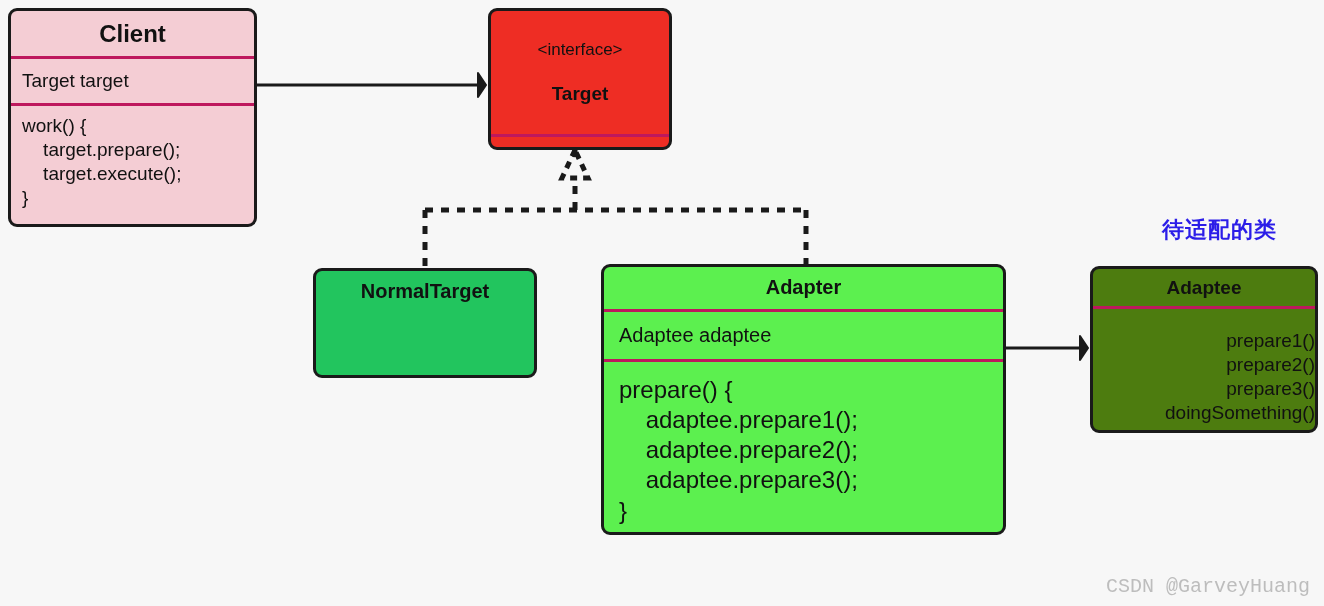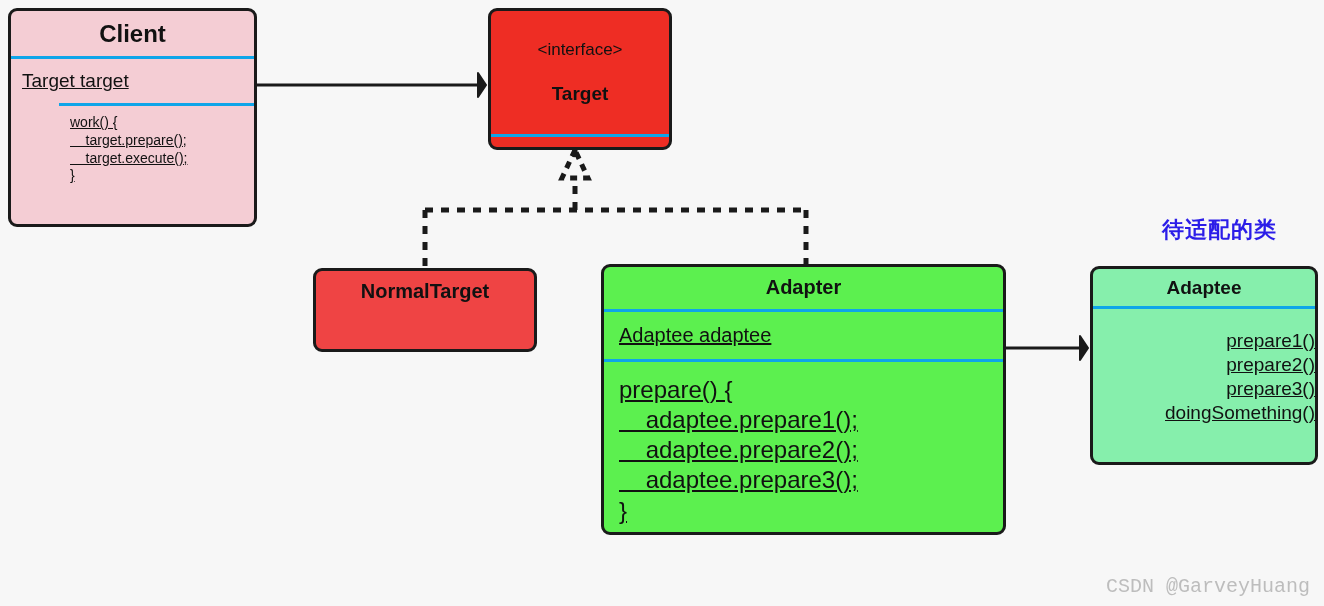--- a/index.html
+++ b/index.html
@@ -26,22 +26,21 @@
     border: 3px solid #1a1a1a;
     border-radius: 9px;
     overflow: hidden;
     z-index: 3;
   }
   .sect {
     box-sizing: border-box;
     overflow: hidden;
   }
   .sect + .sect {
-    border-top: 3px solid #0ea5e9;
-    text-decoration: underline;
+    border-top: 3px solid #be185d;
   }
   .sect-title {
     text-align: center;
     font-weight: bold;
     color: #111;
     white-space: pre-line;
     line-height: 1.18;
   }
   .sect-body {
     color: #111;
@@ -50,57 +49,57 @@
   }
 
   
   #client-box {
     left: 8px; top: 8px;
     width: 249px; height: 219px;
     background: #f4cdd4;
   }
   #client-box .sect-title { font-size: 24px; padding: 9px 0 8px; }
   #client-attrs { font-size: 19px; padding: 10px 0 10px 11px; }
-  #client-ops  { font-size: 14px; padding: 8px 0 0 11px; margin-left: 48px; }
+  #client-ops  { font-size: 19px; padding: 8px 0 0 11px; }
 
   
   #target-box {
     left: 488px; top: 8px;
     width: 184px; height: 142px;
     background: #ee2d24;
   }
   #target-box .sect-title { font-size: 19px; padding: 7px 0 6px; font-weight: bold; }
   #target-box .sect-title .stereo { font-weight: normal; font-size: 17px; display:block; }
   #target-box .sect-title .tname { display:block; }
   #target-ops { font-size: 19px; padding: 8px 0 0 11px; }
 
   
   #normaltarget-box {
     left: 313px; top: 268px;
-    width: 224px; height: 84px;
-    background: #ef4444;
+    width: 224px; height: 110px;
+    background: #22c55e;
   }
   #normaltarget-box .sect-title { font-size: 20px; padding: 9px 0 8px; }
   #normaltarget-ops { font-size: 19px; padding: 6px 0 0 11px; }
 
   
   #adapter-box {
     left: 601px; top: 264px;
     width: 405px; height: 271px;
     background: #5cf04f;
   }
   #adapter-box .sect-title { font-size: 20px; padding: 9px 0 9px; }
   #adapter-attrs { font-size: 20px; padding: 11px 0 11px 15px; }
   #adapter-ops  { font-size: 24px; padding: 13px 0 0 15px; }
 
   
   #adaptee-box {
     left: 1090px; top: 266px;
-    width: 228px; height: 199px;
-    background: #86efac;
+    width: 228px; height: 167px;
+    background: #4d7c0f;
   }
   #adaptee-box .sect-title { font-size: 19px; padding: 8px 0 7px; }
   #adaptee-ops { font-size: 19px; padding: 20px 0 0 11px; text-align: right; }
 
   
   #annotation {
     position: absolute;
     left: 1128px; top: 215px;
     font-size: 22px;
     font-weight: bold;

